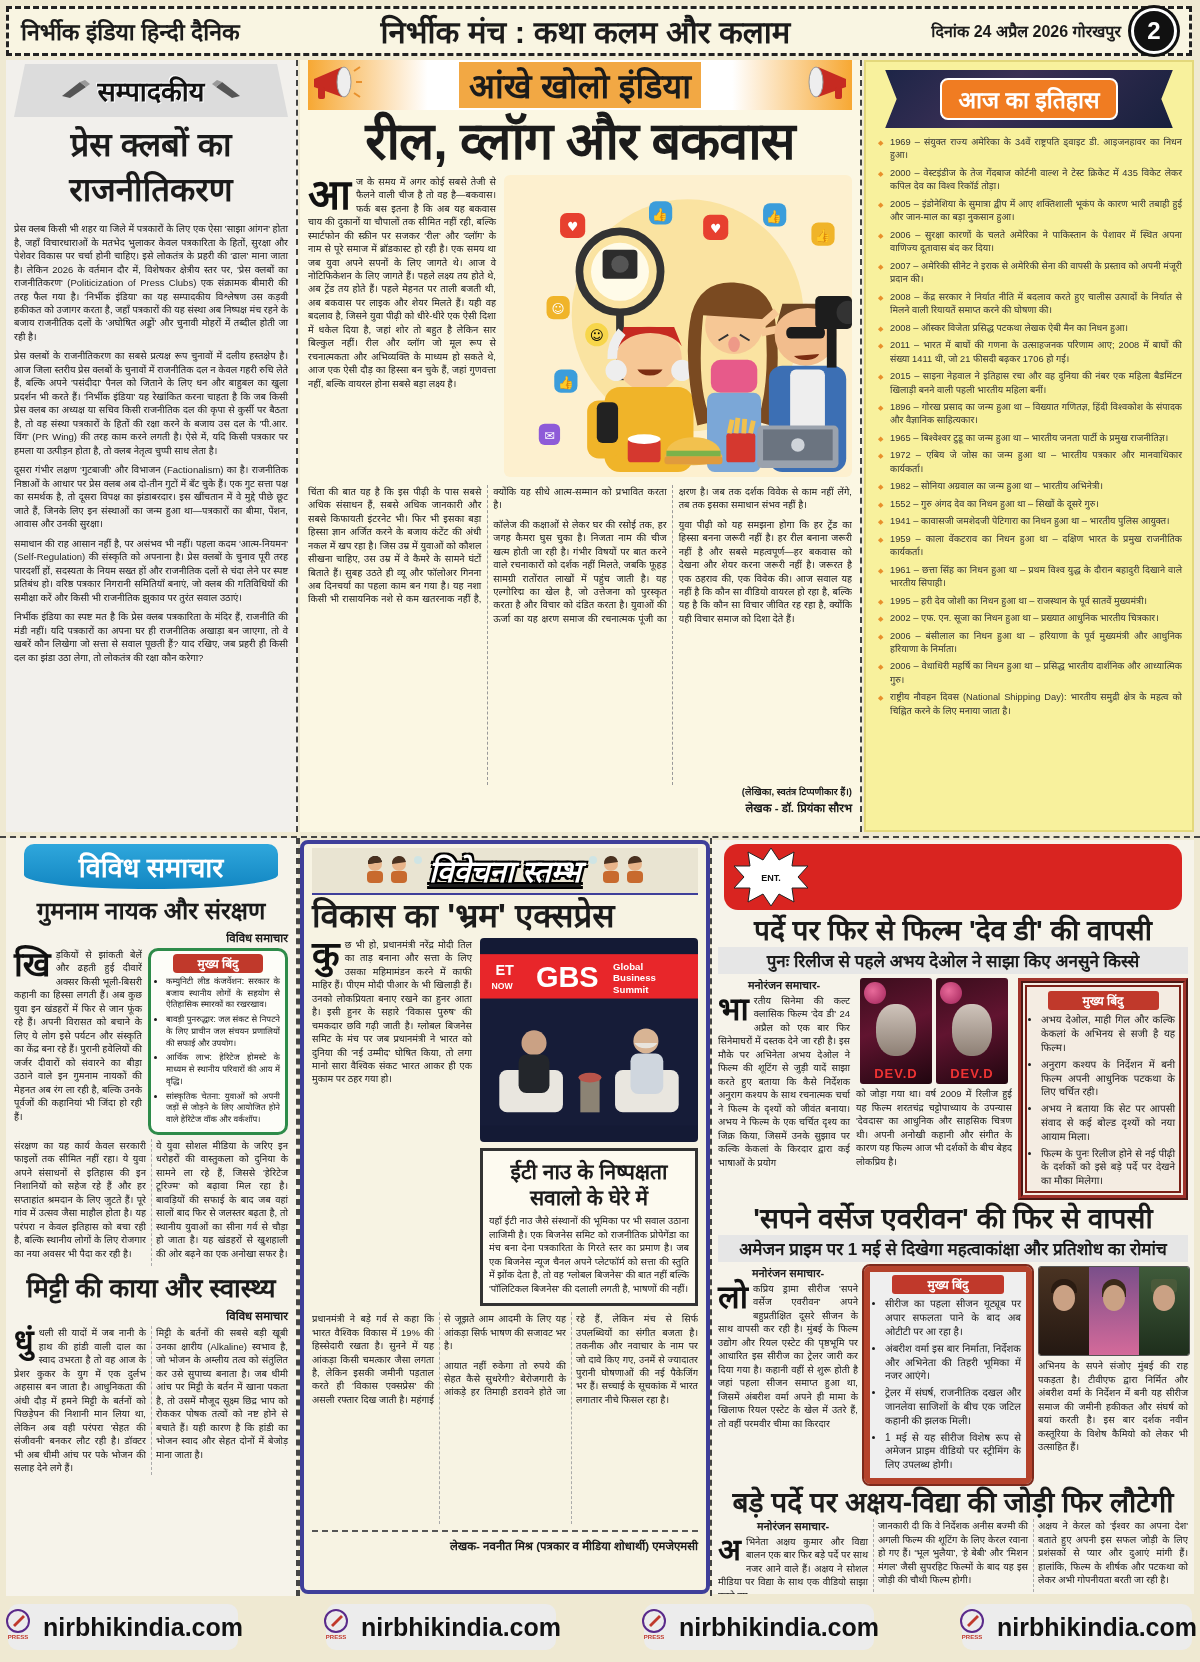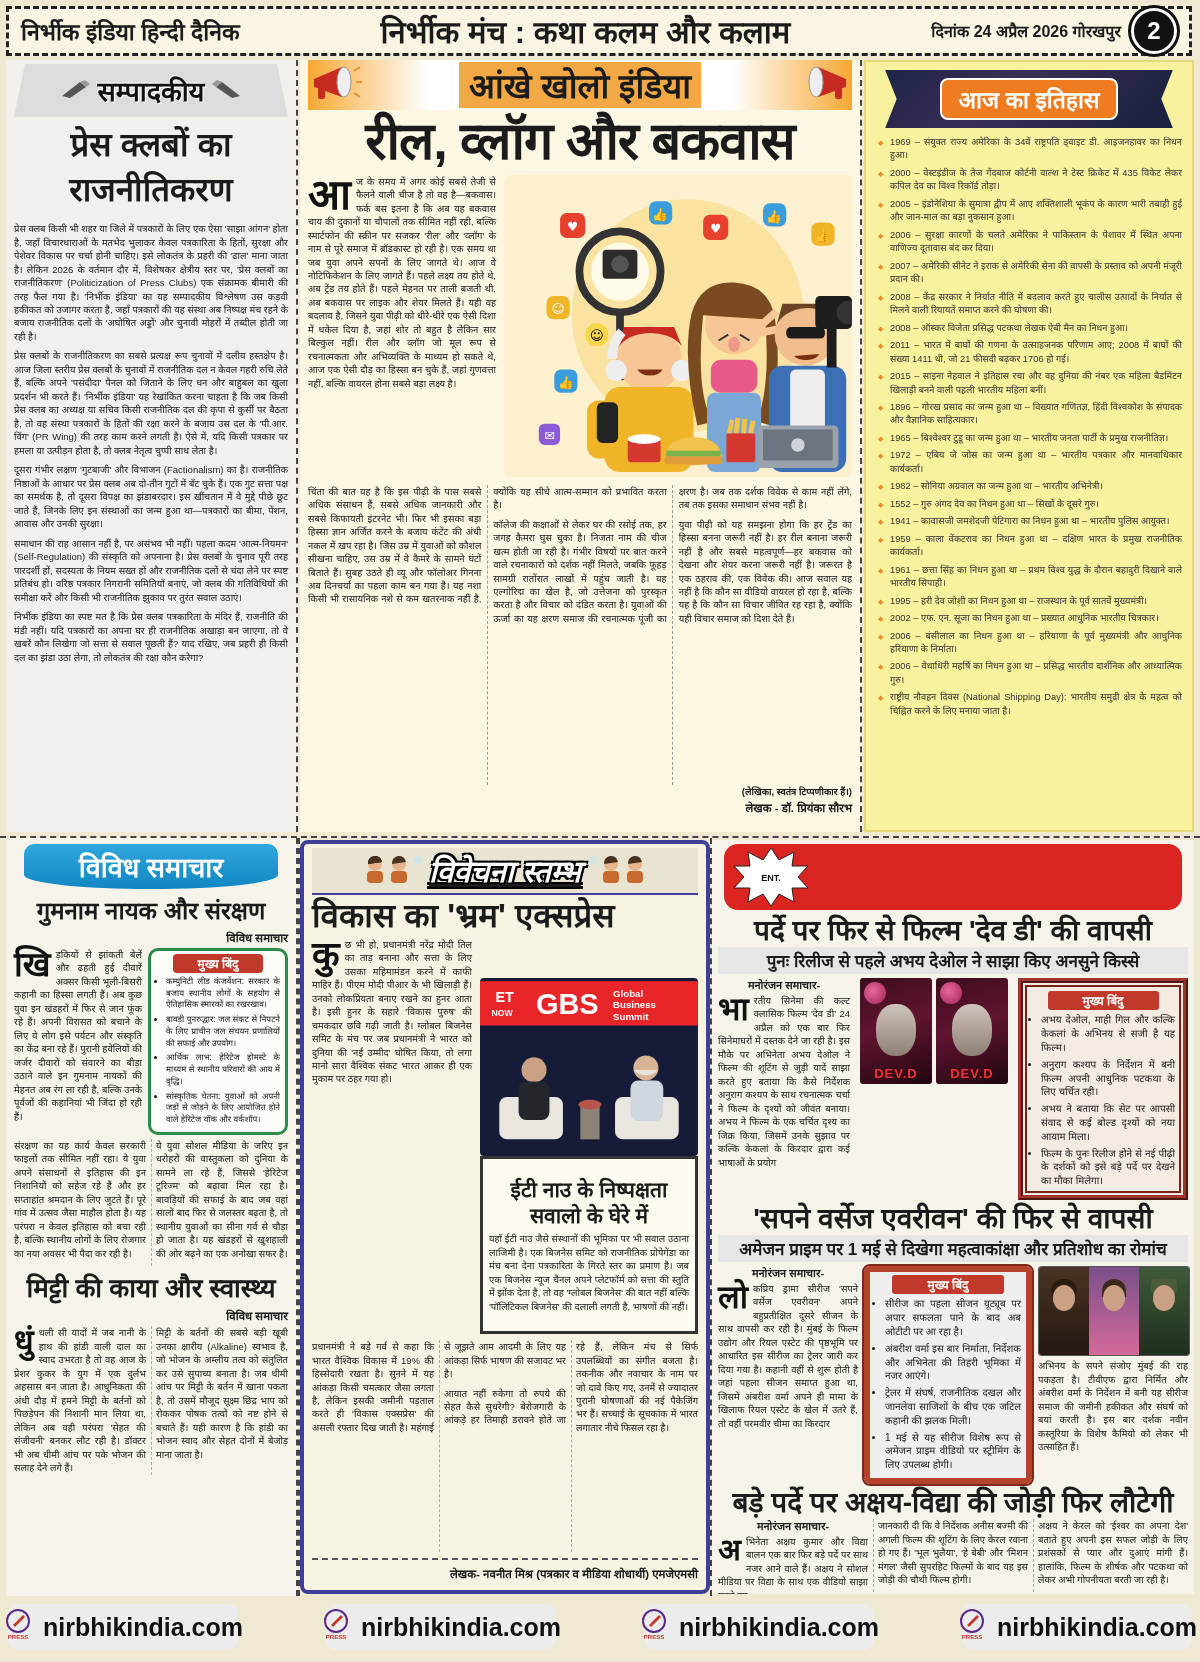--- a/index.html
+++ b/index.html
@@ -69,22 +69,22 @@
   .vivechna{left:300px;top:840px;width:410px;height:754px;background:#f7f3e3;border:4px solid #3f3f9a;
             border-radius:8px;padding:4px 8px;overflow:hidden;}
   .viv-banner{display:flex;align-items:center;justify-content:center;gap:6px;background:#e9e4d2;
               border-bottom:2px solid #3f3f9a;padding:2px 0;text-decoration:underline;}
   .viv-title{font-size:30px;font-weight:bold;font-style:italic;color:#fff;
              text-shadow:2px 2px 0 #000,-2px -2px 0 #000,2px -2px 0 #000,-2px 2px 0 #000;}
   .viv-headline{font-size:33px;font-weight:bold;line-height:1.05;margin:4px 0;}
   .viv-row{display:flex;gap:8px;}
   .viv-left{width:160px;flex:none;}
   .viv-right{flex:1;}
-  .gbs{height:178px;border-radius:4px;overflow:hidden;background:#141a35;margin-top:40px;}
-  .subhead-box{border:3px solid #333;background:#fdfaf0;padding:18px 6px;}
+  .gbs{height:204px;border-radius:4px;overflow:hidden;background:#141a35;}
+  .subhead-box{border:3px solid #333;background:#fdfaf0;margin-top:6px;padding:8px 6px;}
   .subhead-title{font-size:21px;font-weight:bold;text-align:center;line-height:1.25;margin-bottom:3px;}
   .viv-cols{column-count:3;column-gap:10px;column-rule:1px dashed #aaa;margin-top:6px;height:212px;overflow:hidden;}
   
   .ent{left:712px;top:840px;width:482px;height:754px;background:#f6f3ea;padding:2px 6px;overflow:hidden;}
   .ent-banner{background:#d92420;border-radius:14px;display:flex;align-items:center;gap:10px;
               padding:4px 10px;margin:2px 6px 6px 6px;}
   .ent-banner-title{color:#fff;font-size:34px;font-weight:bold;flex:1;text-align:center;}
   .burst{width:74px;height:58px;flex:none;position:relative;}
   .burst svg{position:absolute;inset:0;}
   .ent-headline{font-size:28px;font-weight:bold;text-align:center;line-height:1.05;margin:2px 0;}
@@ -428,20 +428,21 @@
             <div class="rose"></div>
             <div class="face"></div>
             <div class="label">DEV.D</div>
           </div>
           <div class="poster">
             <div class="rose"></div>
             <div class="face"></div>
             <div class="label">DEV.D</div>
           </div>
         </div>
+        <div class="body-text">को जोड़ा गया था। वर्ष 2009 में रिलीज हुई यह फिल्म शरतचंद्र चट्टोपाध्याय के उपन्यास 'देवदास' का आधुनिक और साहसिक चित्रण थी। अपनी अनोखी कहानी और संगीत के कारण यह फिल्म आज भी दर्शकों के बीच बेहद लोकप्रिय है।</div>
       </div>
       <div class="ornatebox">
         <div class="kb-head">मुख्य बिंदु</div>
         <ul>
             <li>अभय देओल, माही गिल और कल्कि केकलां के अभिनय से सजी है यह फिल्म।</li>
             <li>अनुराग कश्यप के निर्देशन में बनी फिल्म अपनी आधुनिक पटकथा के लिए चर्चित रही।</li>
             <li>अभय ने बताया कि सेट पर आपसी संवाद से कई बोल्ड दृश्यों को नया आयाम मिला।</li>
             <li>फिल्म के पुनः रिलीज होने से नई पीढ़ी के दर्शकों को इसे बड़े पर्दे पर देखने का मौका मिलेगा।</li>
           </ul>
       </div>

